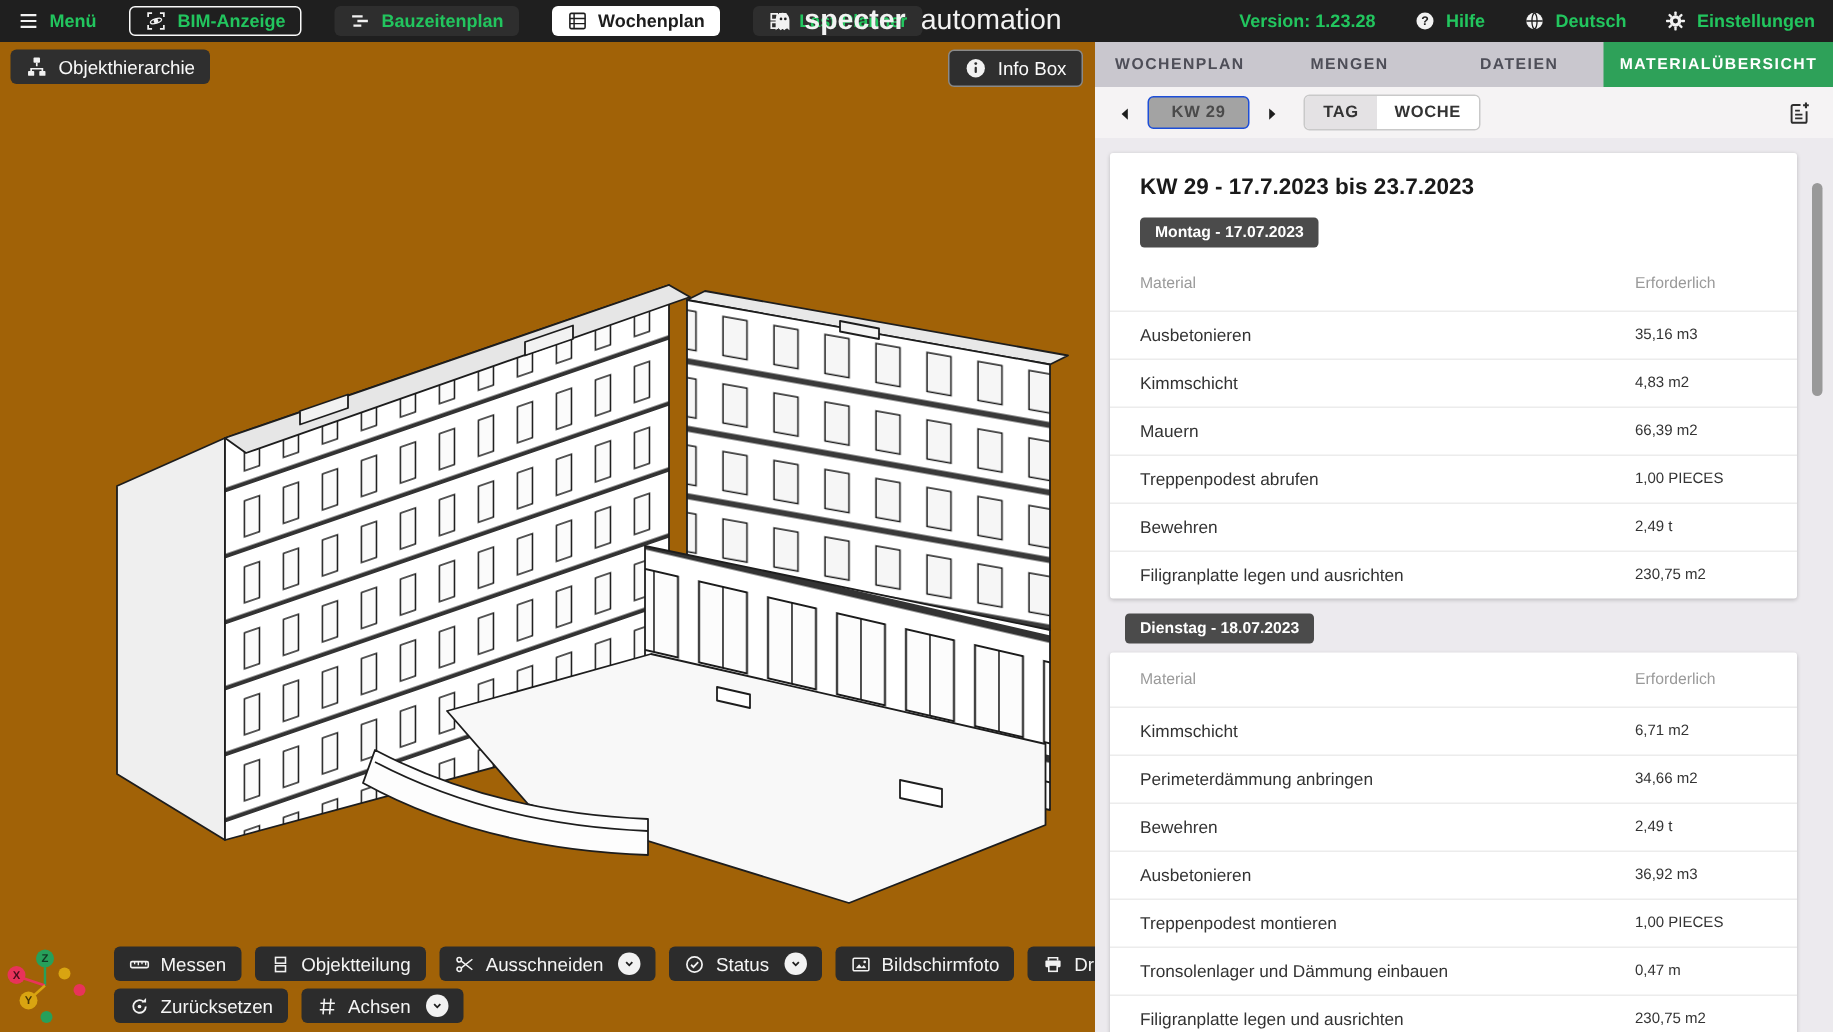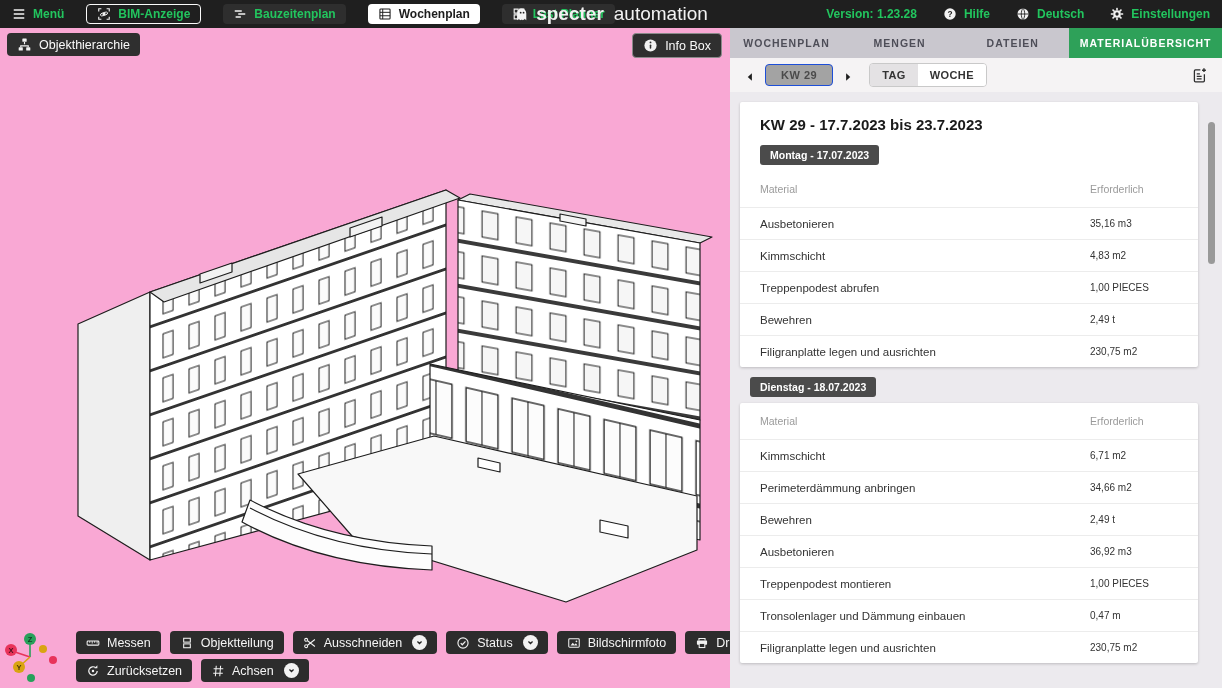--- a/index.html
+++ b/index.html
@@ -20,21 +20,21 @@
     align-items:center; gap:7px; font-size:19px; }
   .brand b { font-weight:700; } .brand span.lt { font-weight:300; margin-left:3px; }
   .tb-right { margin-left:auto; display:flex; align-items:center; gap:26px; }
   .ic { width:14px; height:14px; display:inline-block; color:#f2f2f2; }
   .ic svg { width:100%; height:100%; display:block; }
 
   
   .main { display:flex; height:660px; }
 
   
-  .viewport { position:relative; width:730px; height:660px; background:#f9a8d4; overflow:hidden; }
+  .viewport { position:relative; width:730px; height:660px; background:#a16207; overflow:hidden; }
   .vp-chip { position:absolute; display:flex; align-items:center; gap:7px; background:#2f2f2f;
     color:#fafafa; font-size:12.5px; border-radius:4px; padding:4px 10px; cursor:pointer; }
   .vp-chip .ic { width:15px; height:15px; }
   .oh-chip { left:7px; top:5px; }
   .ib-chip { right:8px; top:5px; border:1px solid #8a8a8a; }
   .model { position:absolute; left:0; top:0; }
 
   .vp-toolbar { position:absolute; left:76px; display:flex; gap:9px;justify-content:flex-end; }
   .row1 { bottom:34px; } .row2 { bottom:6px; }
   .tool-chip { display:flex; align-items:center; gap:7px; background:#2c2c2c; color:#f5f5f5;
@@ -497,20 +497,24 @@
           </div>
           <div class="trow">
             <div class="c1">Ausbetonieren</div>
             <div class="c2">35,16 m3</div>
           </div>
           <div class="trow">
             <div class="c1">Kimmschicht</div>
             <div class="c2">4,83 m2</div>
           </div>
           <div class="trow">
+            <div class="c1">Mauern</div>
+            <div class="c2">66,39 m2</div>
+          </div>
+          <div class="trow">
             <div class="c1">Treppenpodest abrufen</div>
             <div class="c2">1,00 PIECES</div>
           </div>
           <div class="trow">
             <div class="c1">Bewehren</div>
             <div class="c2">2,49 t</div>
           </div>
           <div class="trow">
             <div class="c1">Filigranplatte legen und ausrichten</div>
             <div class="c2">230,75 m2</div>

